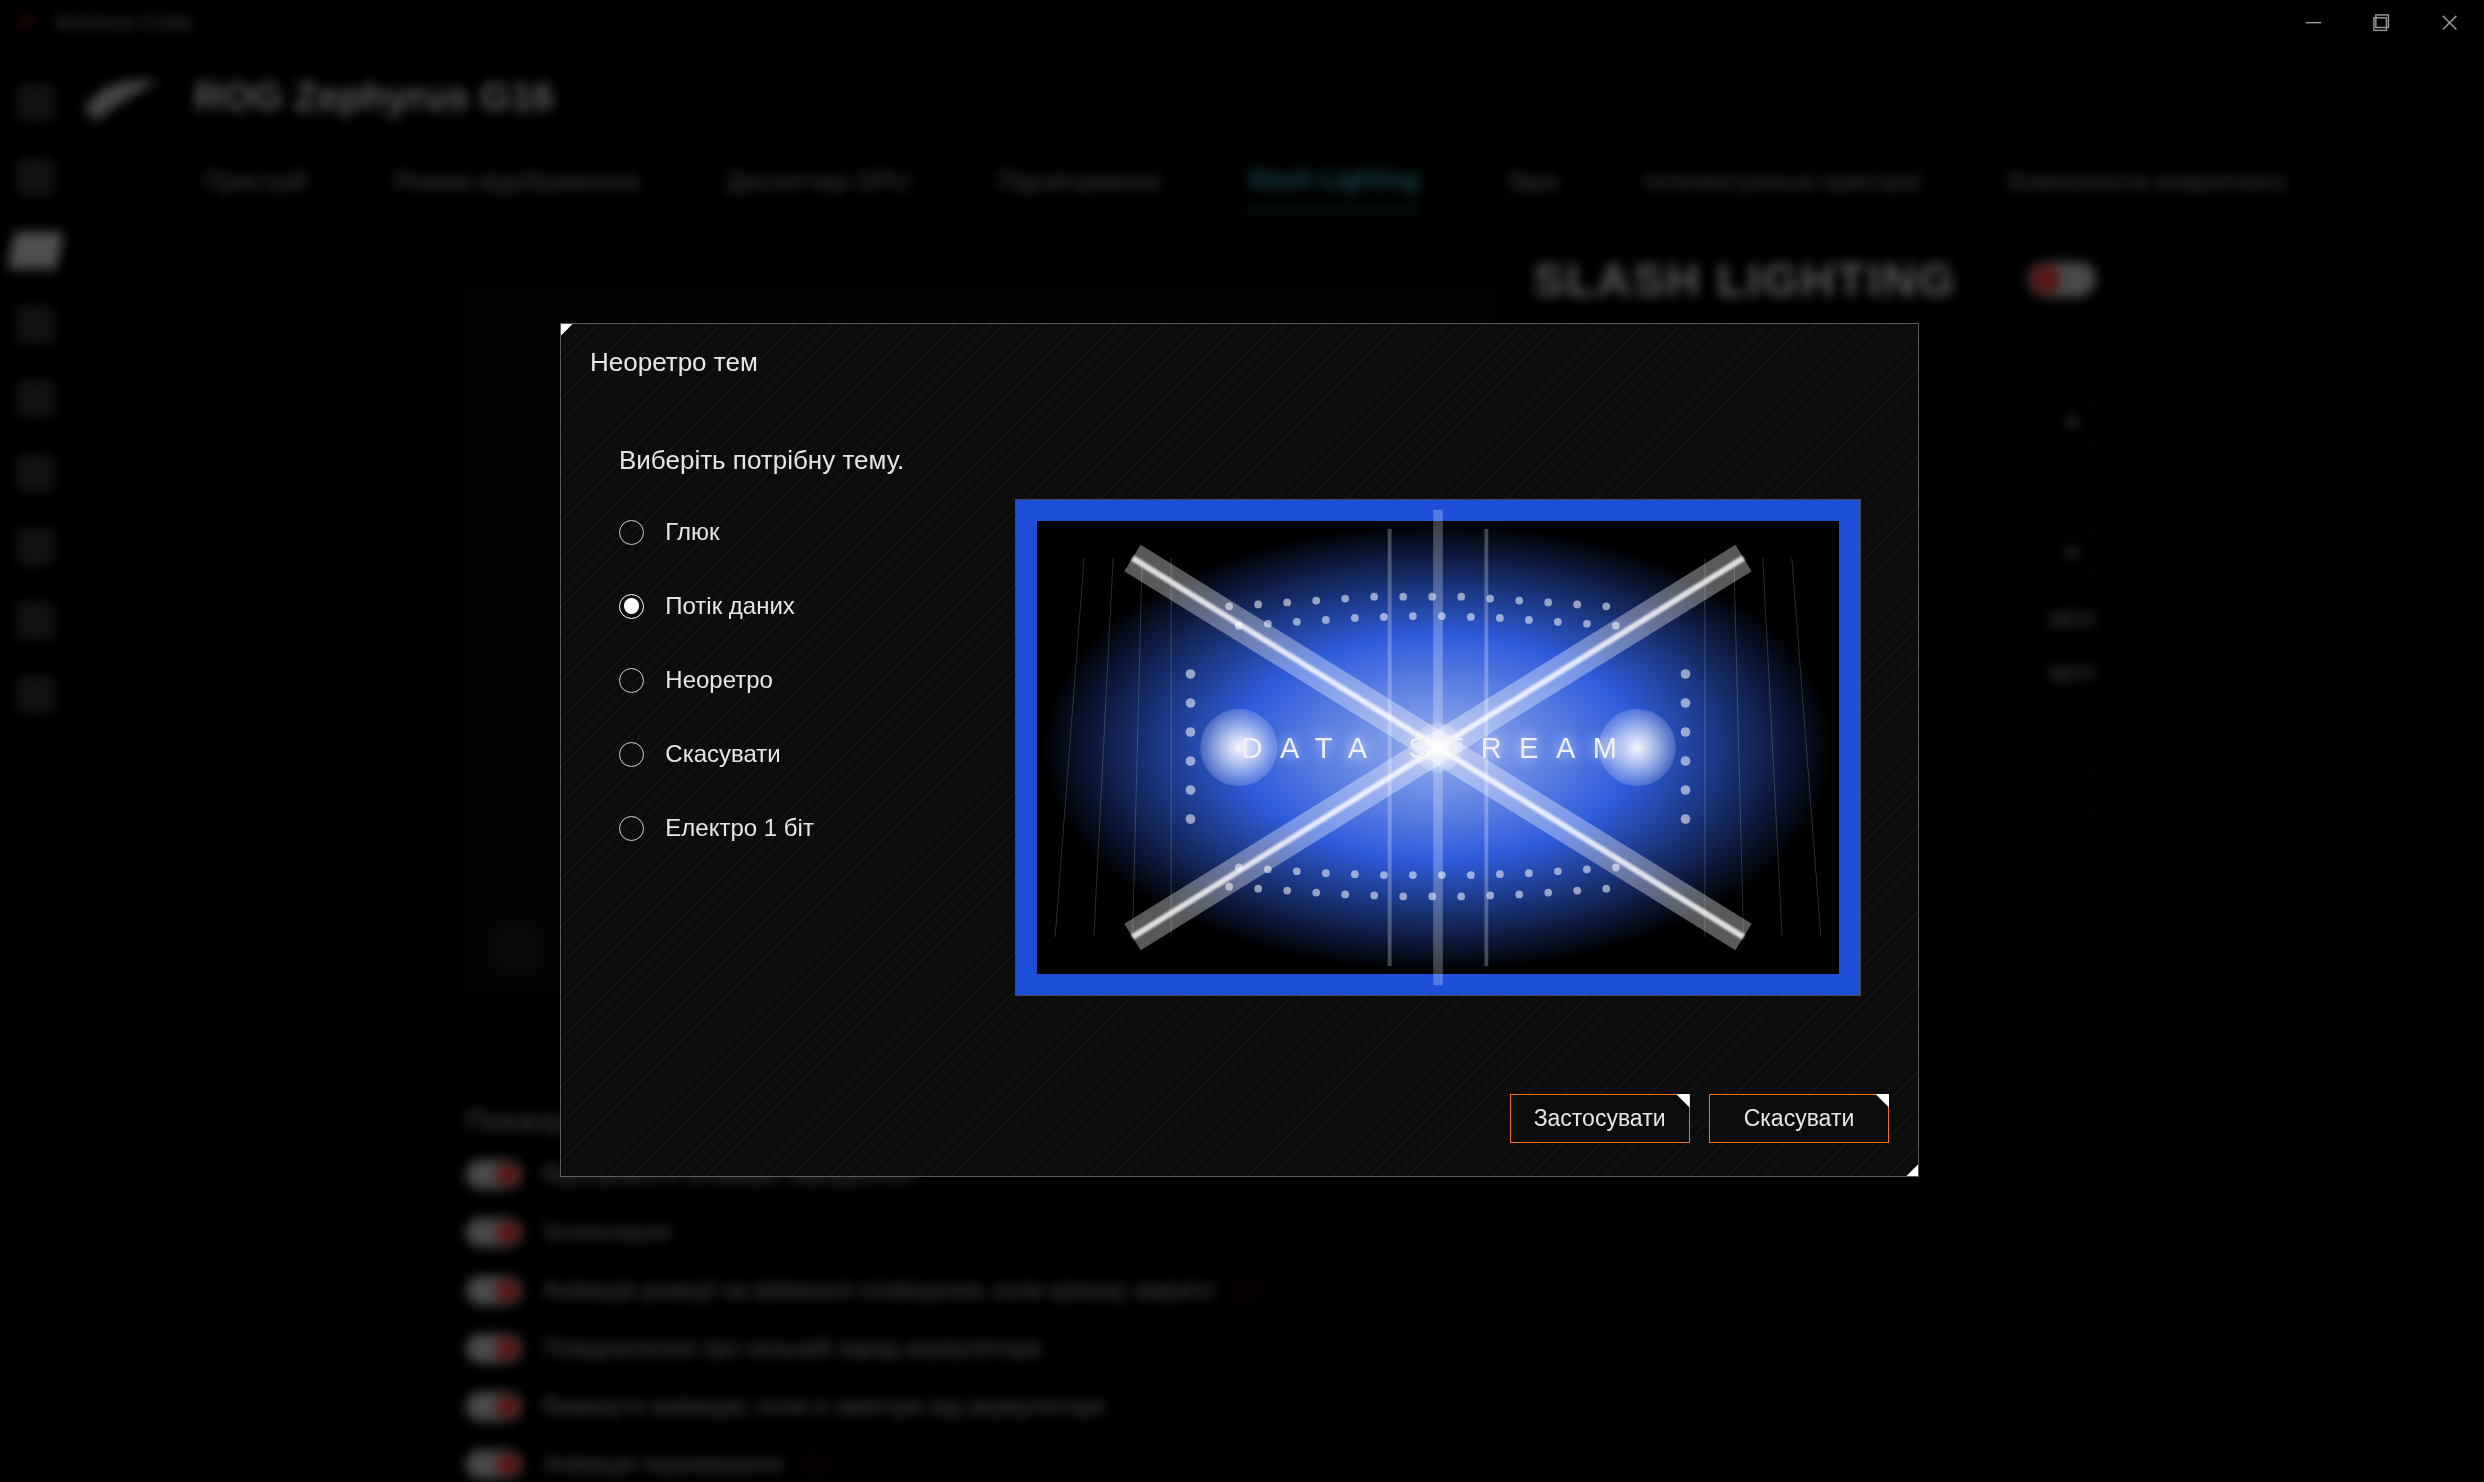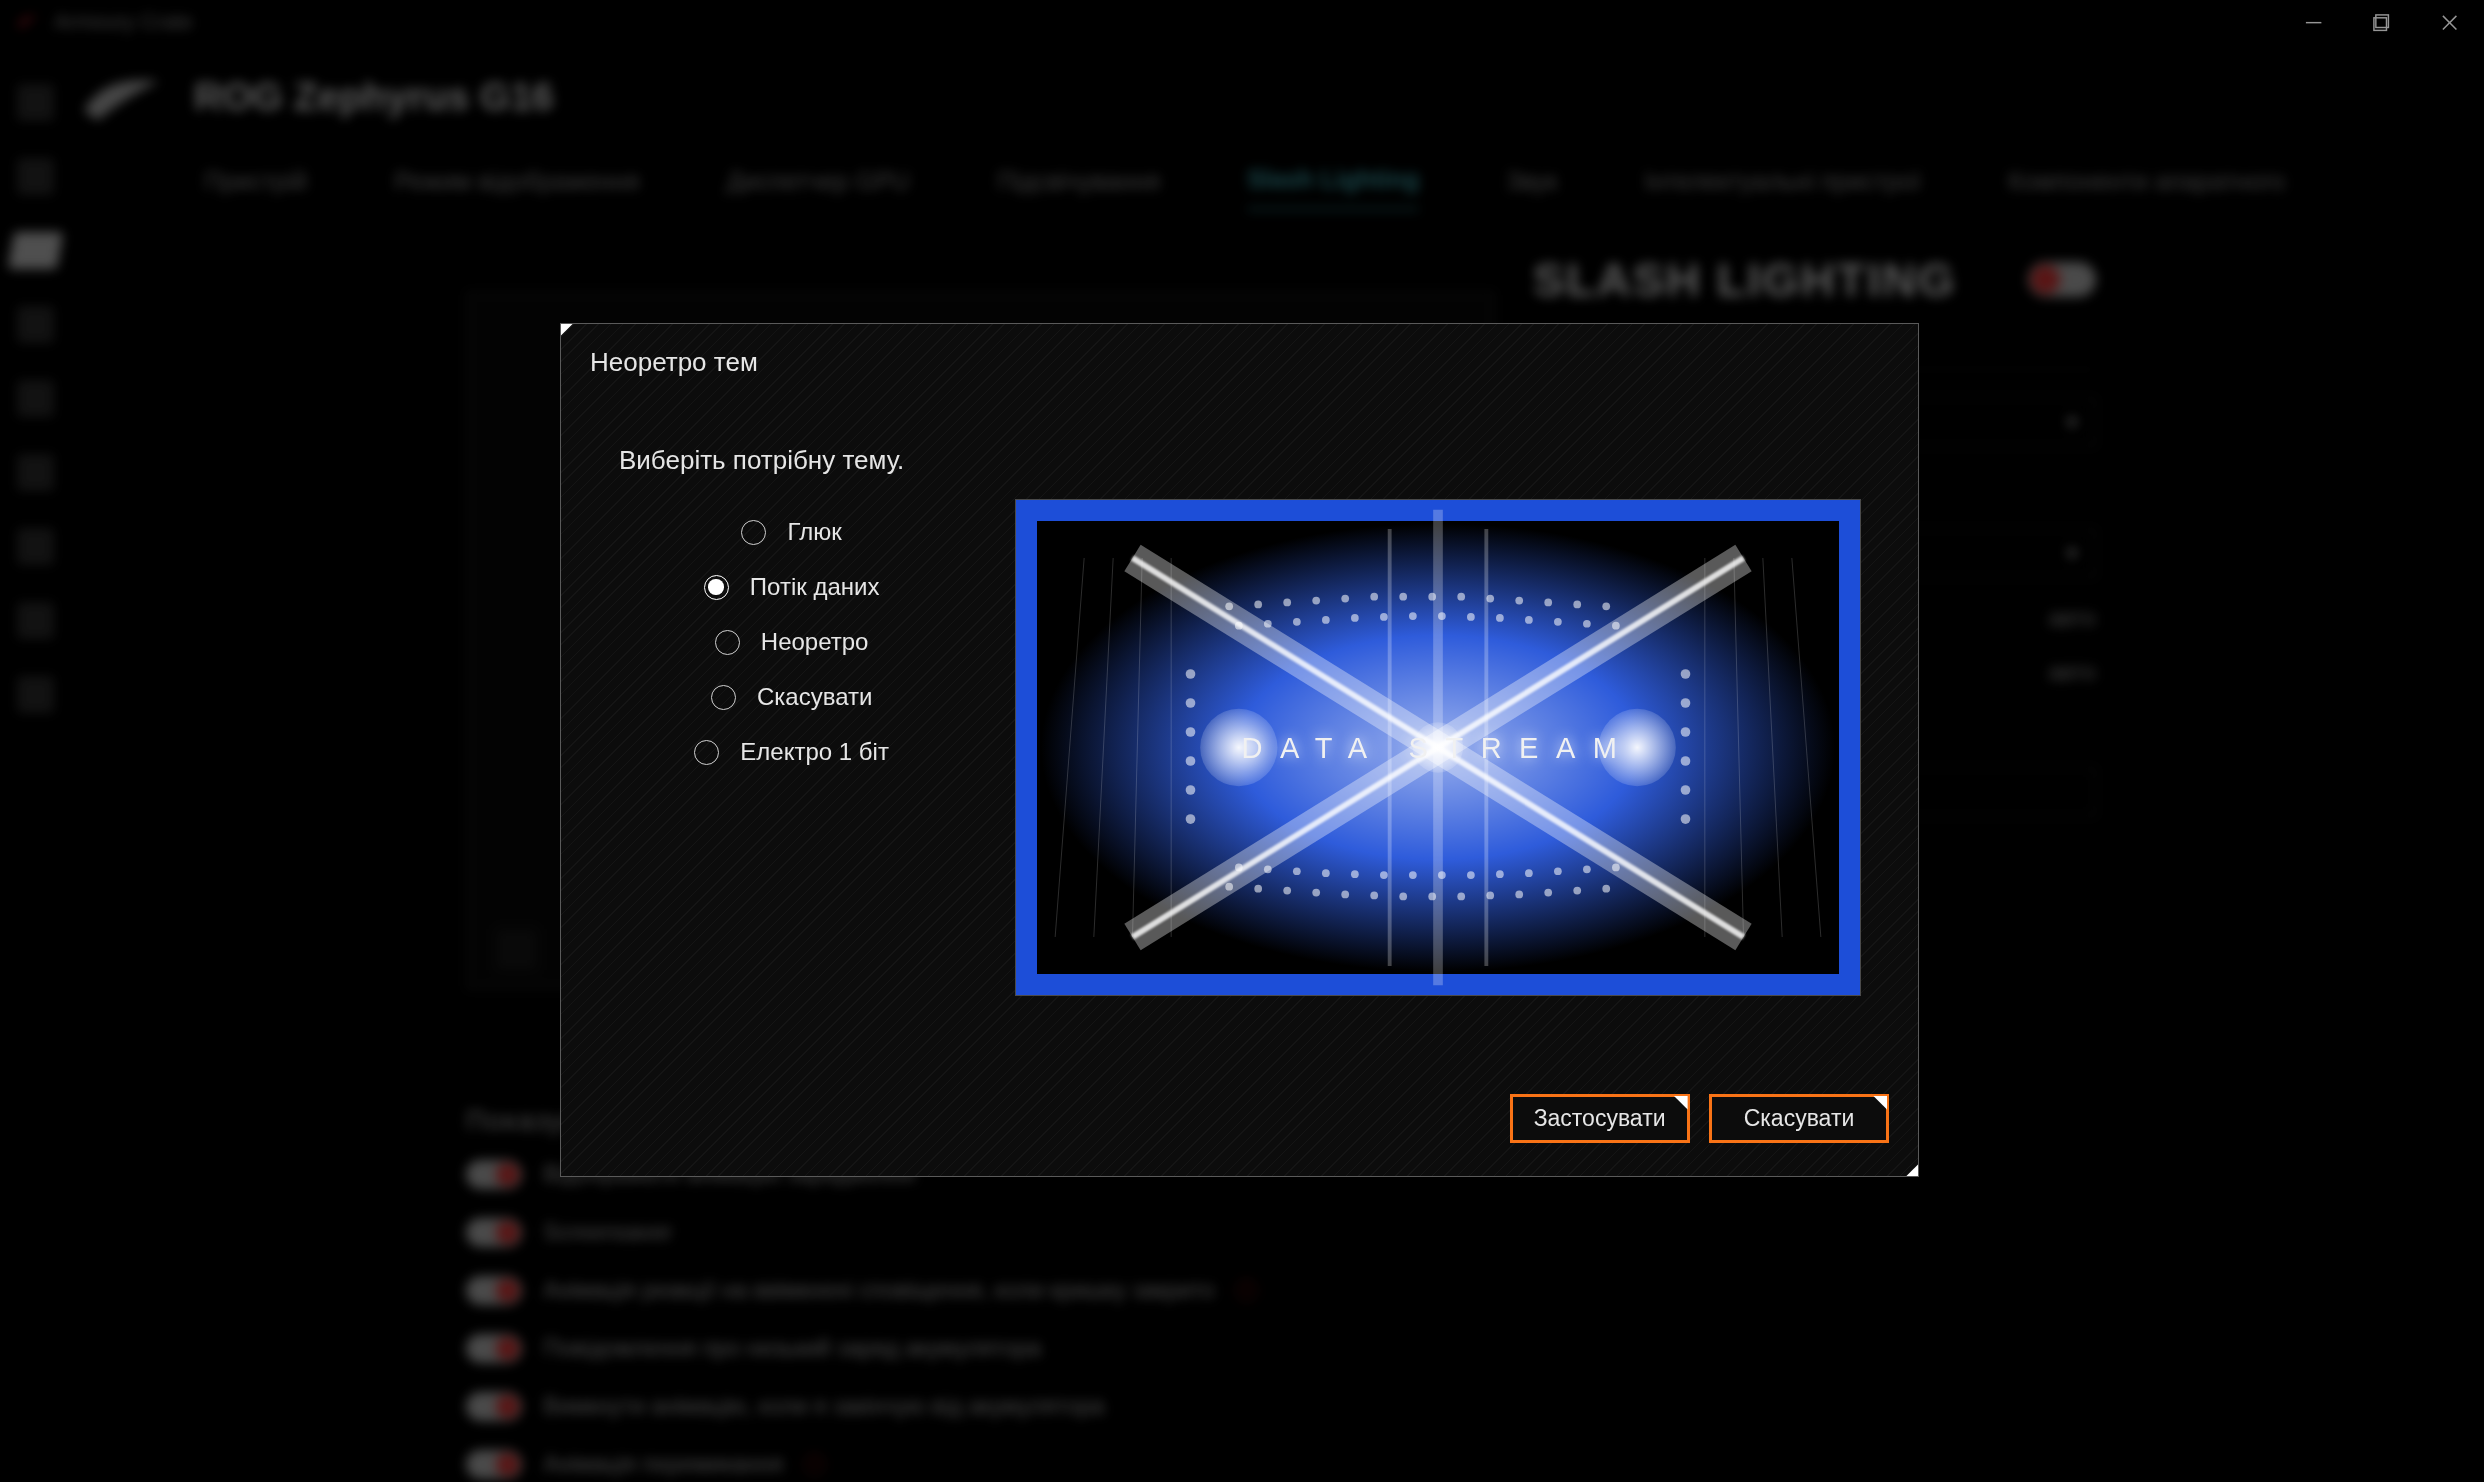--- a/index.html
+++ b/index.html
@@ -223,26 +223,25 @@
   }
   .dlg-instr {
     position: absolute;
     top: 121px; left: 58px;
     font-size: 26px;
     color: #e5e5e5;
   }
 
   .radio-list {
     position: absolute;
-    top: 194px; left: 46px;
+    top: 194px; left: 58px;
     width: 369px;
     display: flex;
     flex-direction: column;
-    gap: 27px;
-    align-items: center;
+    gap: 46px;
   }
   .radio-item {
     display: flex;
     align-items: center;
     gap: 21.3px;
     cursor: pointer;
   }
   .radio {
     width: 25px; height: 25px;
     border: 1.9px solid #d0d0d0;
@@ -295,21 +294,21 @@
   .dlg-buttons {
     position: absolute;
     bottom: 33px; right: 29px;
     display: flex;
     gap: 19.4px;
   }
   .dlg-btn {
     min-width: 180px;
     height: 49px;
     background: #0c0c0c;
-    border: 3px solid #f97316;
+    border: 1px solid #f97316;
     color: #e6e6e6;
     font-size: 23px;
     display: flex;
     align-items: center;
     justify-content: center;
     position: relative;
     cursor: pointer;
   }
   .dlg-btn::after {
     content: "";

